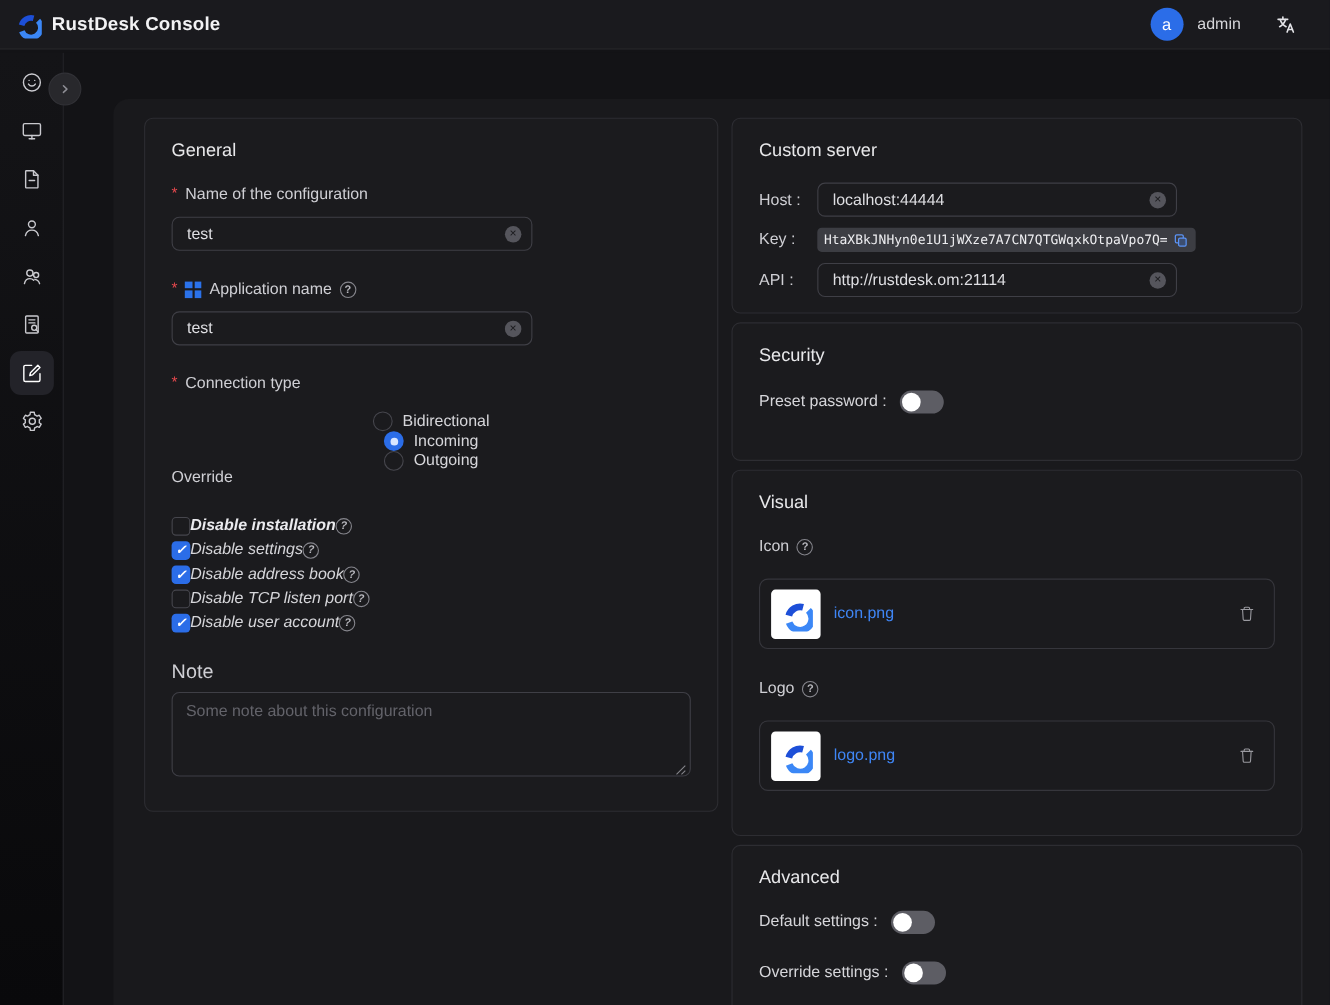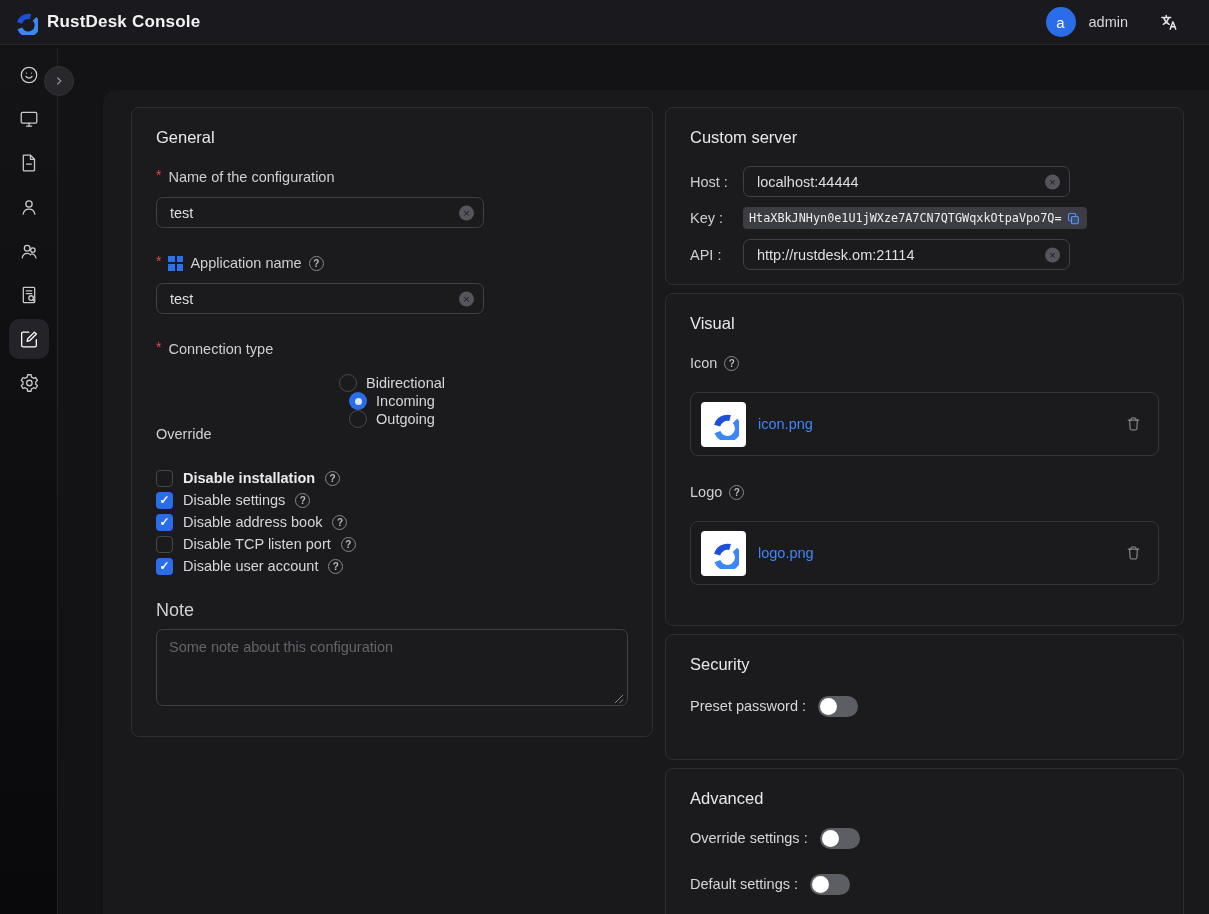--- a/index.html
+++ b/index.html
@@ -67,22 +67,22 @@
 
   .radio-row { display:flex; align-items:center; height:20px; margin-bottom:32px;flex-direction:column; }
   .radio { display:flex; align-items:center; gap:9px; color:#d6d6da; font-size:14.5px; cursor:pointer; }
   .rb { width:18px; height:18px; border-radius:50%; border:1.5px solid #46464d; position:relative; flex:none; }
   .rb.on { border:none; background:#2b6de8; }
   .rb.on::after { content:""; position:absolute; left:5.5px; top:5.5px; width:7px; height:7px;
                   border-radius:50%; background:#d9e6ff; }
 
   .group-label { color:#cfcfd4; font-size:14.5px; height:18px; margin-bottom:24px; }
   .opts { margin-bottom:24px; }
-  .opt { display:flex; align-items:center; gap:10px; height:20px; margin-bottom:2px;
-         color:#d6d6da; font-size:14.5px; }
+  .opt { display:flex; align-items:center; height:20px; margin-bottom:2px;
+         color:#d6d6da; font-size:14.5px;font-style:italic; }
   .opt:last-child { margin-bottom:0; }
   .opt .lbl.bold { font-weight:700; color:#eaeaee; }
   .cb { width:17px; height:17px; border-radius:4px; border:1.5px solid #46464d; flex:none;
         display:flex; align-items:center; justify-content:center; cursor:pointer; }
   .cb.on { border:none; background:#2b6de8; }
   .cb.on::after { content:"\2713"; color:#fff; font-size:12px; font-weight:700; }
 
   .note-label { color:#cfcfd4; font-size:18px; height:18px; margin-bottom:11px; }
   .ta-wrap { position:relative; }
   textarea { width:100%; height:77px; background:transparent; border:1px solid #3f3f46;
@@ -343,20 +343,30 @@
           </div>
           <div class="srow">
             <span class="srow-label">API :</span>
             <div class="text-input" style="width:327px">
               <input type="text" value="http://rustdesk.om:21114" style="">
               <button class="clear-btn">×</button>
             </div>
           </div>
         </section>
 
+        <section class="card sec-card">
+          <h2 class="card-title">Security</h2>
+          <div class="trow">
+            <span>Preset password :</span>
+            <button class="toggle">
+                <span class="knob"></span>
+              </button>
+          </div>
+        </section>
+
         <section class="card vis-card">
           <h2 class="card-title">Visual</h2>
 
           <div class="file-label">
             <span>Icon</span>
             <span class="help"></span>
           </div>
           <div class="file-row">
             <span class="thumb">
               <svg width="31" height="31" viewBox="0 0 32 32">
@@ -387,42 +397,32 @@
             <button class="trash-btn">
               <svg width="17" height="18" viewBox="0 0 24 24" class="icon" style="stroke:#9a9aa0">
                 <path d="M4.5 6.5h15"></path>
                 <path d="M8.5 6.5V5a1.5 1.5 0 0 1 1.5-1.5h4A1.5 1.5 0 0 1 15.5 5v1.5"></path>
                 <path d="M6.5 6.5l.8 12.5a1.5 1.5 0 0 0 1.5 1.4h6.4a1.5 1.5 0 0 0 1.5-1.4l.8-12.5"></path>
               </svg>
             </button>
           </div>
         </section>
 
-        <section class="card sec-card">
-          <h2 class="card-title">Security</h2>
+        <section class="card adv-card">
+          <h2 class="card-title">Advanced</h2>
           <div class="trow">
-            <span>Preset password :</span>
+            <span>Default settings :</span>
             <button class="toggle">
                 <span class="knob"></span>
               </button>
           </div>
-        </section>
-
-        <section class="card adv-card">
-          <h2 class="card-title">Advanced</h2>
           <div class="trow">
             <span>Override settings :</span>
             <button class="toggle">
                 <span class="knob"></span>
               </button>
           </div>
-          <div class="trow">
-            <span>Default settings :</span>
-            <button class="toggle">
-                <span class="knob"></span>
-              </button>
-          </div>
         </section>
 
       </div>
     </div>
   </div>
 </div>
 
 </body></html>

